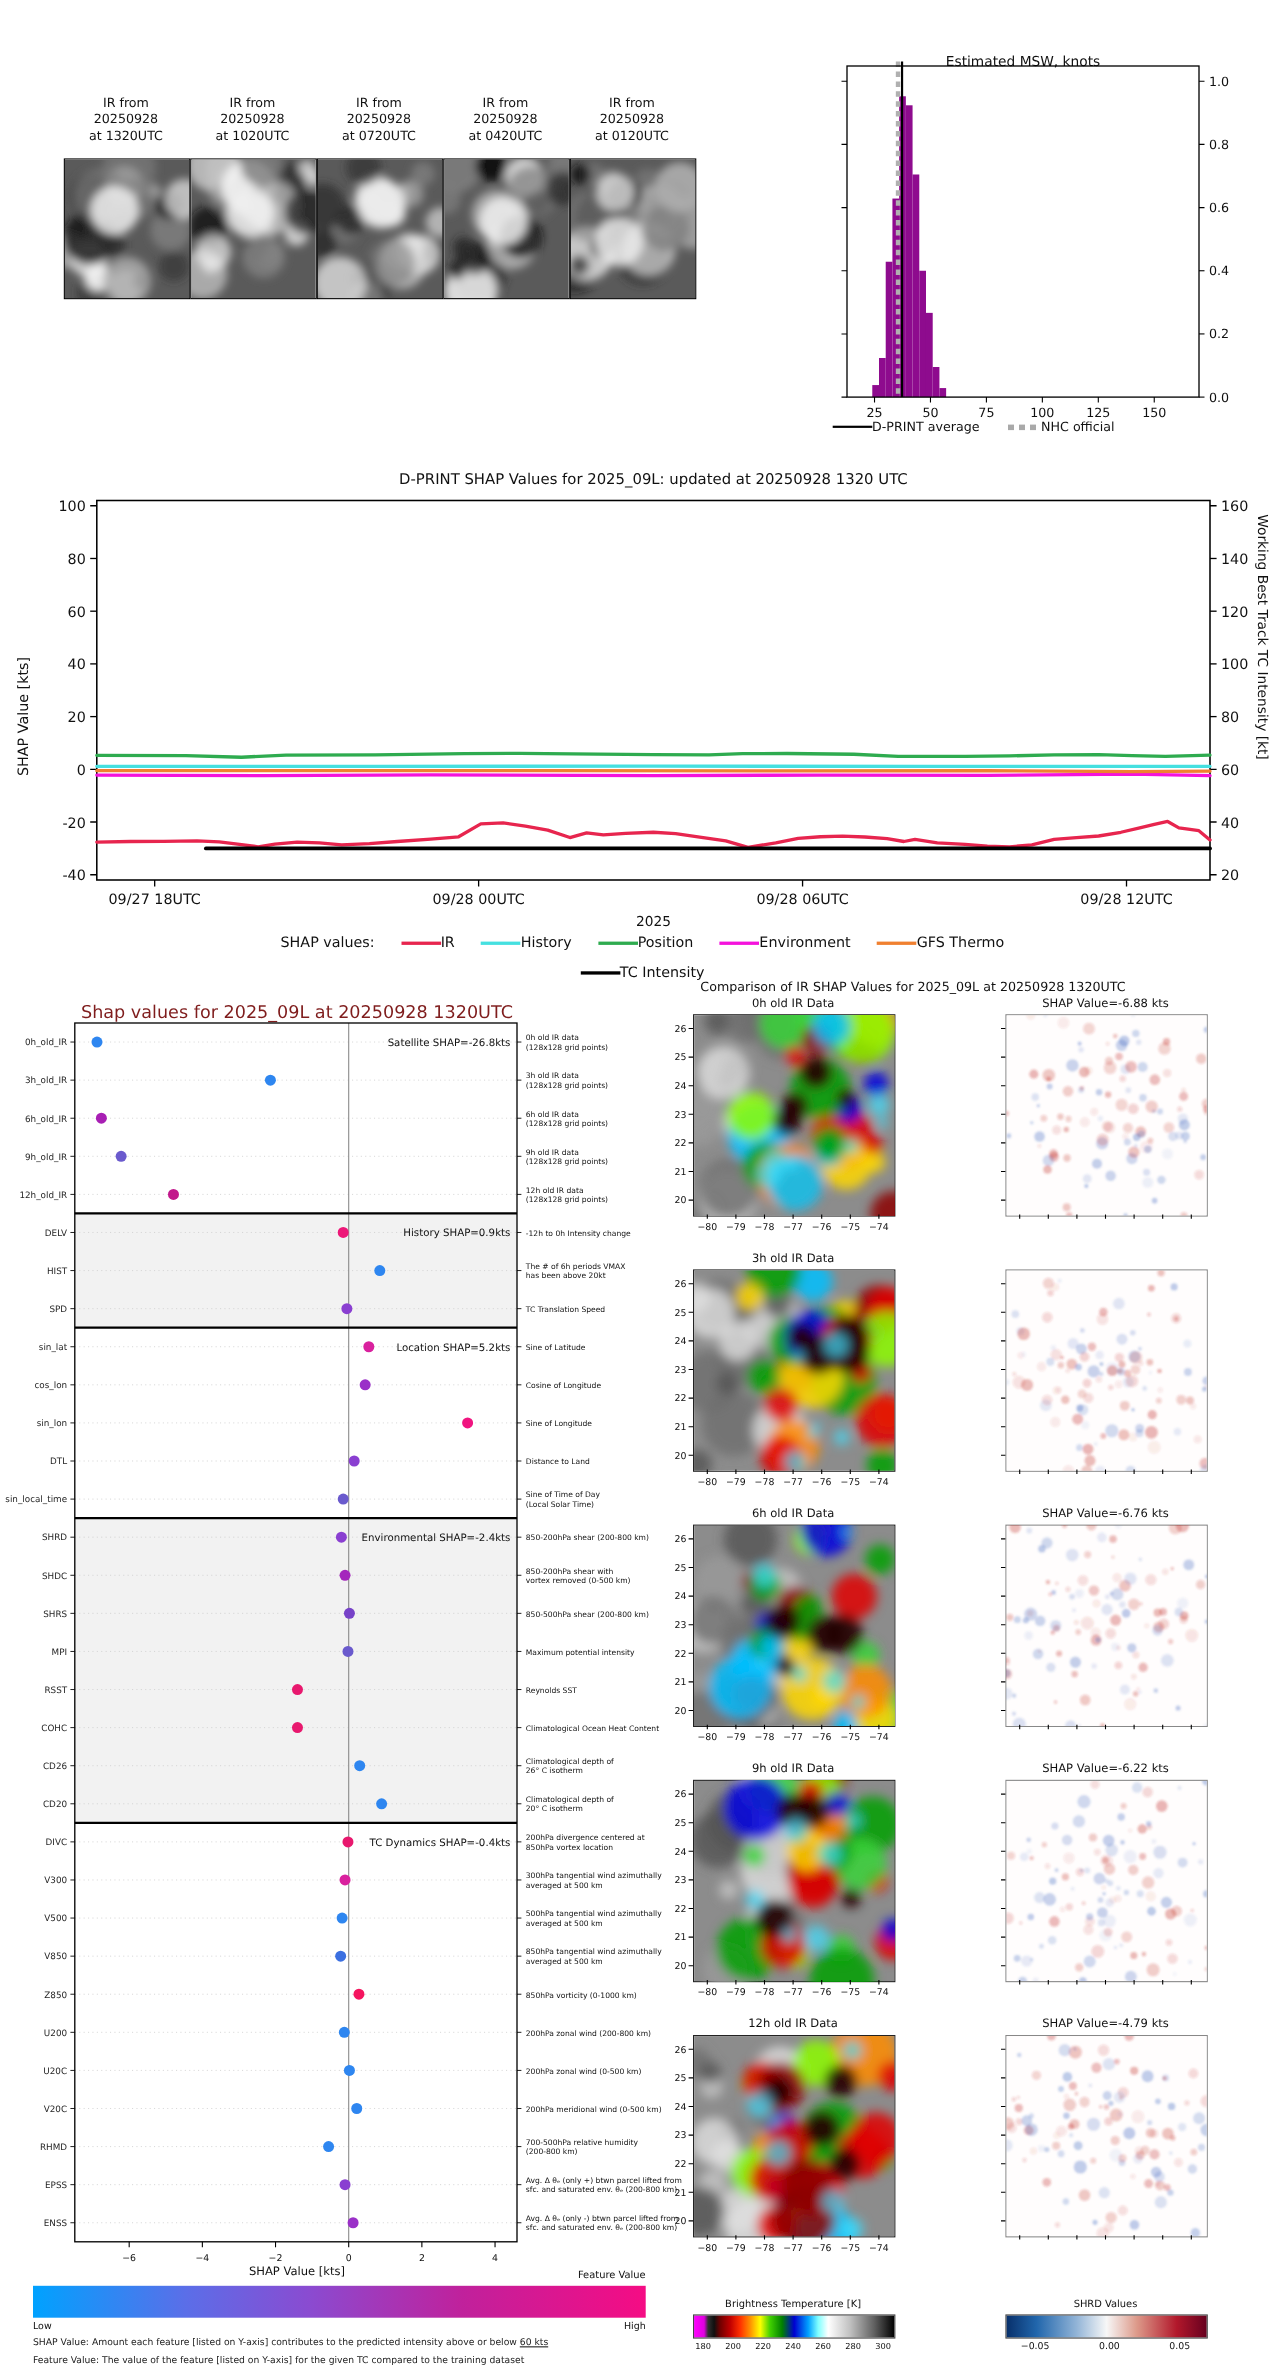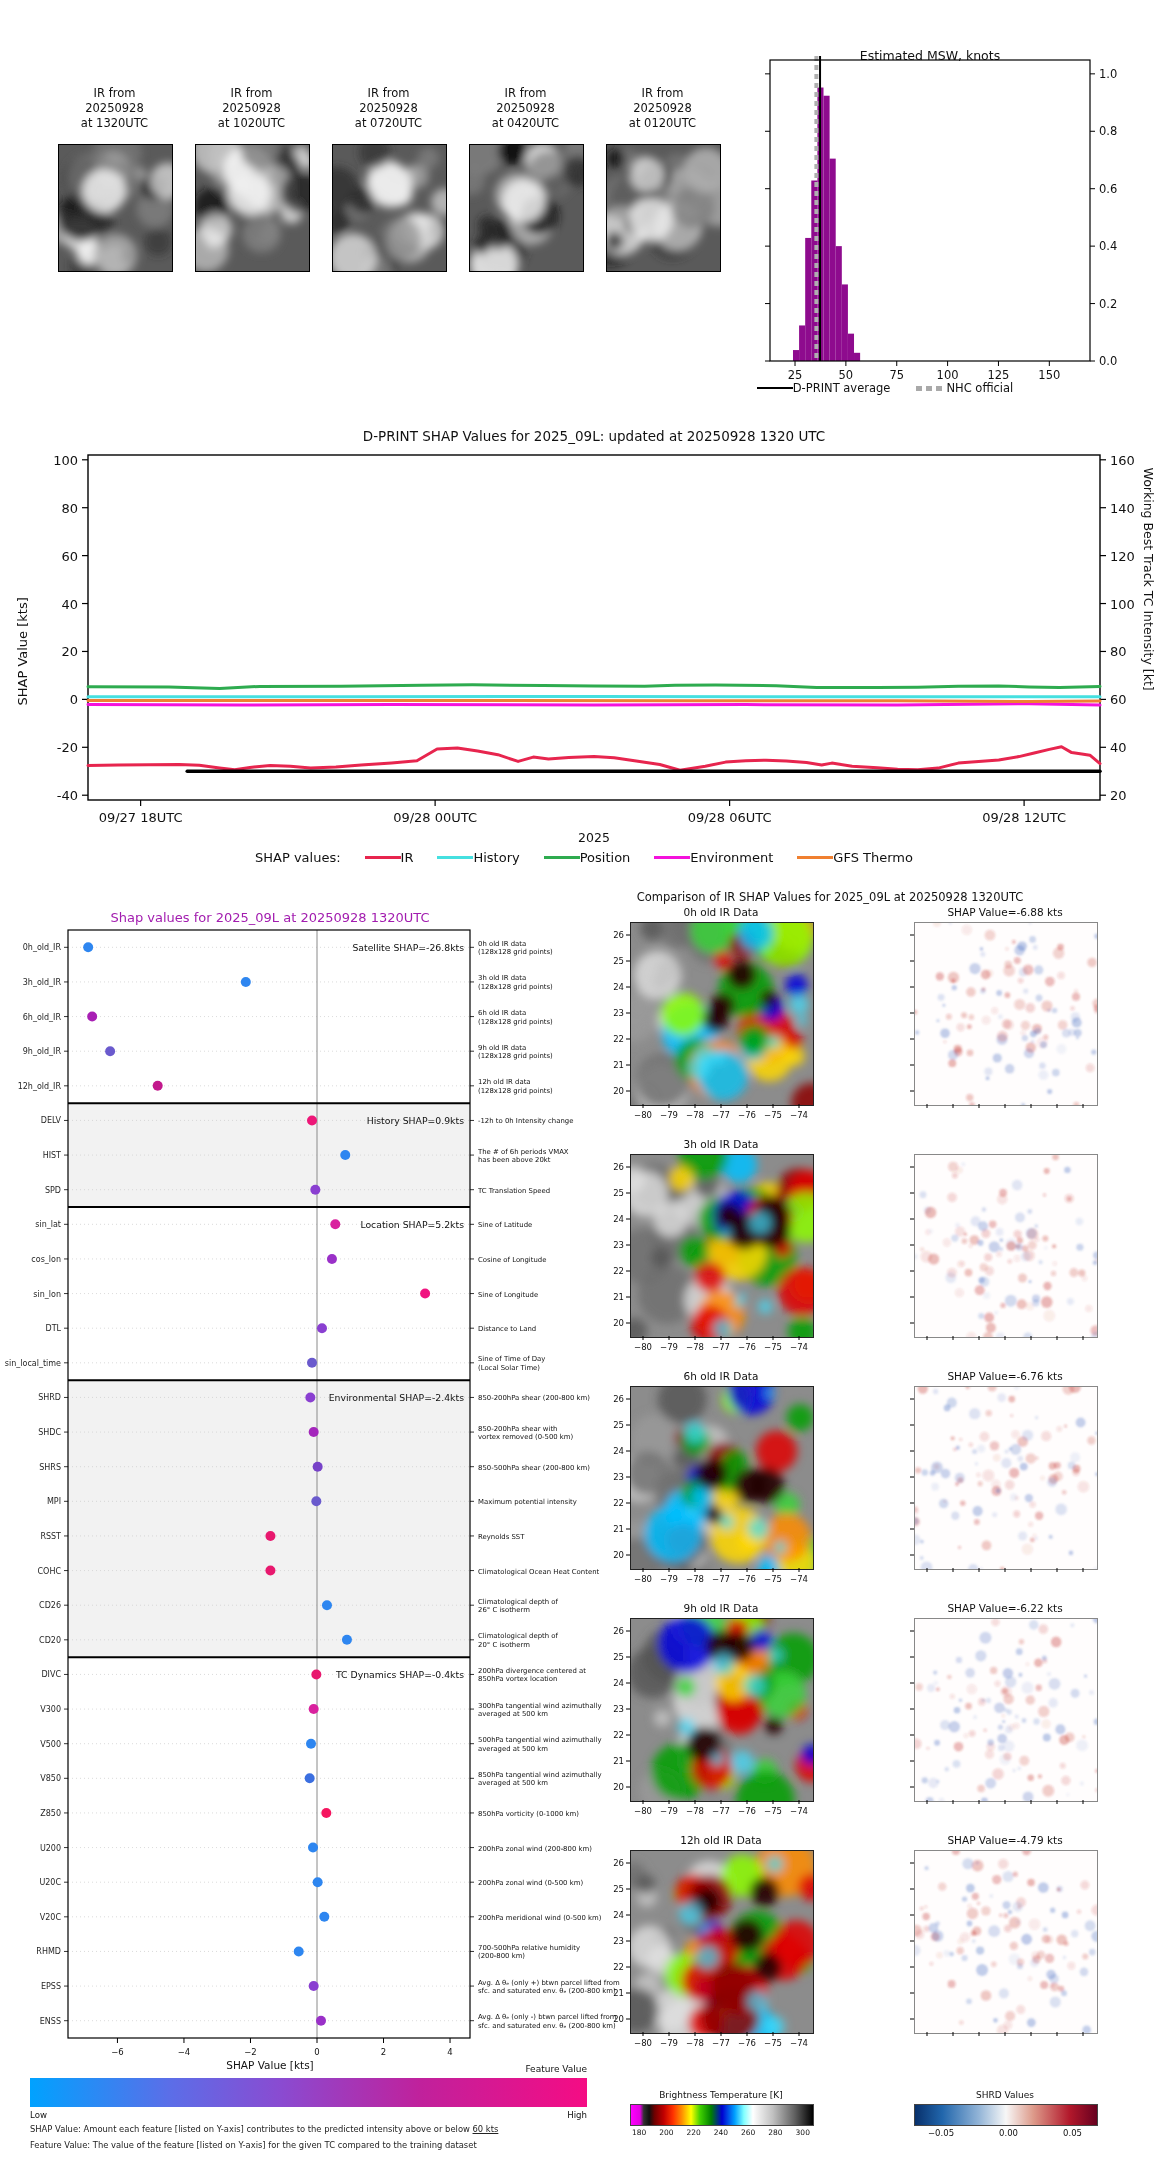--- a/index.html
+++ b/index.html
@@ -28,21 +28,21 @@
   .lowhigh{font-size:8.6px;color:#111;}
   .cb-label{font-size:9px;color:#111;}
   svg{display:block;}
 </style>
 </head>
 <body>
 
 <div id="fig">
 
 
-  <div class="abs" id="thumbs" style="left: 58px; top: 86px; width: 640px; height: 200px; display: flex; gap: 24px;">
+  <div class="abs" id="thumbs" style="left: 58px; top: 86px; width: 640px; height: 200px; display: flex; gap: 2px;">
       <div style="width: 113px;">
         <div class="thumb-label" style="height: 52px; margin-bottom: 6px;">
           <div>IR from</div>
           <div>20250928</div>
           <div>at 1320UTC</div>
         </div>
         <svg width="113" height="126" style="border: 1px solid rgb(0, 0, 0);">
           <defs>
             <filter id="b41" x="-20%" y="-20%" width="140%" height="140%">
               <feGaussianBlur stdDeviation="4"></feGaussianBlur>
@@ -372,22 +372,28 @@
       </div>
       <div class="legend-item">
         <div class="line-sample" style="border-top-color: rgb(244, 18, 220); border-top-width: 3.5px;"></div>
         <span>Environment</span>
       </div>
       <div class="legend-item">
         <div class="line-sample" style="border-top-color: rgb(240, 128, 48); border-top-width: 3.5px;"></div>
         <span>GFS Thermo</span>
       </div>
     </div>
+  <div class="abs legend-row" style="left:0;top:877px;width:1168px;" id="tsLegend2">
+      <div class="legend-item">
+        <div class="line-sample" style="border-top-color: rgb(0, 0, 0); border-top-width: 3.5px;"></div>
+        <span>TC Intensity</span>
+      </div>
+    </div>
 
-  <div class="abs ctr" style="left:40px;top:910px;width:460px;font-size:13px;color:#a21caf;">Shap values for 2025_09L at 20250928 1320UTC</div>
+  <div class="abs ctr" style="left:40px;top:910px;width:460px;font-size:16px;color:#7f1d1d;">Shap values for 2025_09L at 20250928 1320UTC</div>
   <svg id="dotSvg" class="abs" style="left:0;top:926px;" width="640" height="1134">
       <rect x="68" y="177.125" width="402" height="103.875" fill="#f2f2f2"></rect>
       <rect x="68" y="454.125" width="402" height="277" fill="#f2f2f2"></rect>
       <line x1="68" y1="21.3125" x2="470" y2="21.3125" stroke="#cccccc" stroke-width="0.7" stroke-dasharray="1,3"></line>
       <line x1="64" y1="21.3125" x2="68" y2="21.3125" stroke="#000" stroke-width="0.8"></line>
       <line x1="470" y1="21.3125" x2="474" y2="21.3125" stroke="#000" stroke-width="0.8"></line>
       <text x="61" y="24.3125" text-anchor="end" font-size="8" fill="#262626">0h_old_IR</text>
       <text x="478" y="19.8125" font-size="6.9" fill="#111"><tspan x="478" dy="0">0h old IR data</tspan><tspan x="478" dy="8.5">(128x128 grid points)</tspan></text>
       <line x1="68" y1="55.9375" x2="470" y2="55.9375" stroke="#cccccc" stroke-width="0.7" stroke-dasharray="1,3"></line>
       <line x1="64" y1="55.9375" x2="68" y2="55.9375" stroke="#000" stroke-width="0.8"></line>

